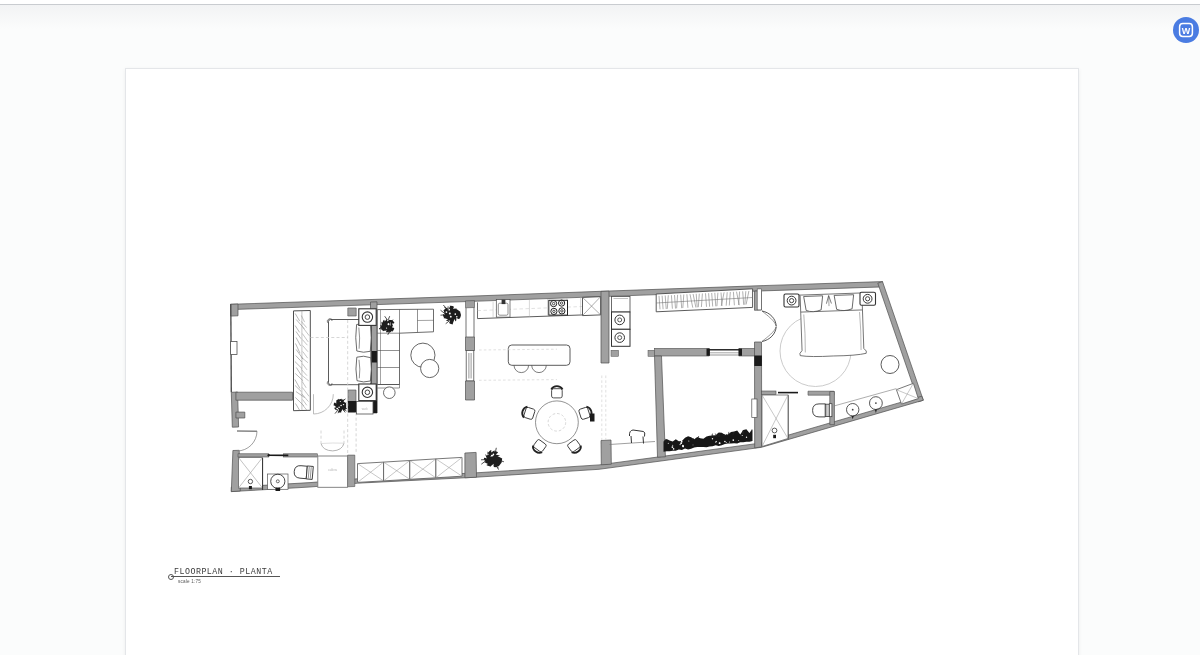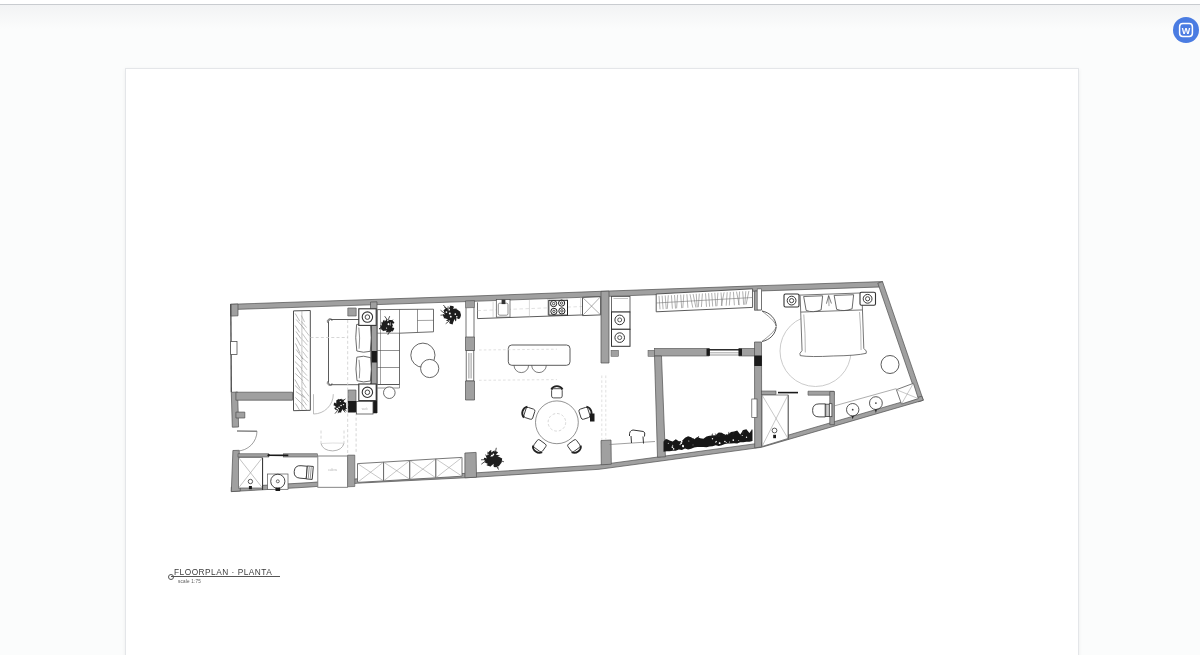--- a/index.html
+++ b/index.html
@@ -1,20 +1,20 @@
 <!DOCTYPE html>
 <html><head>
 <meta charset="utf-8">
 <style>
 html,body{margin:0;padding:0;}
 body{width:1200px;height:655px;background:#fbfcfc;overflow:hidden;position:relative;-webkit-font-smoothing:antialiased;font-family:"Liberation Sans",sans-serif;}
 .topbar{position:absolute;top:0;left:0;width:1200px;height:4px;background:#fff;border-bottom:1px solid #c9ccd0;}
 .topgrad{position:absolute;top:5px;left:0;width:1200px;height:24px;background:linear-gradient(#f2f3f4,#fbfcfc);}
 .page{position:absolute;left:125px;top:68px;width:952px;height:600px;background:#fff;border:1px solid #e4e6e9;box-shadow:0 1px 4px rgba(0,0,0,0.06);}
-.label{position:absolute;left:174px;top:567px;font-size:8.3px;letter-spacing:0.5px;color:#3c3c3c;font-family:Liberation Sans, sans-serif;}
+.label{position:absolute;left:174px;top:567px;font-size:8.3px;letter-spacing:0.5px;color:#3c3c3c;font-family:Liberation Mono, monospace;}
 .scale{position:absolute;left:178px;top:578.5px;font-size:4.6px;color:#555;letter-spacing:0.2px;}
 .lline{position:absolute;left:171px;top:576px;width:109px;height:0.9px;background:#555;}
 .lcirc{position:absolute;left:168px;top:574px;width:4px;height:4px;border:0.8px solid #555;border-radius:50%;}
 </style>
 </head>
 <body>
 <div class="topbar"></div>
 <div class="topgrad"></div>
 <div class="page"></div>
 <svg width="1200" height="655" viewBox="0 0 1200 655" style="position:absolute;left:0;top:0">

